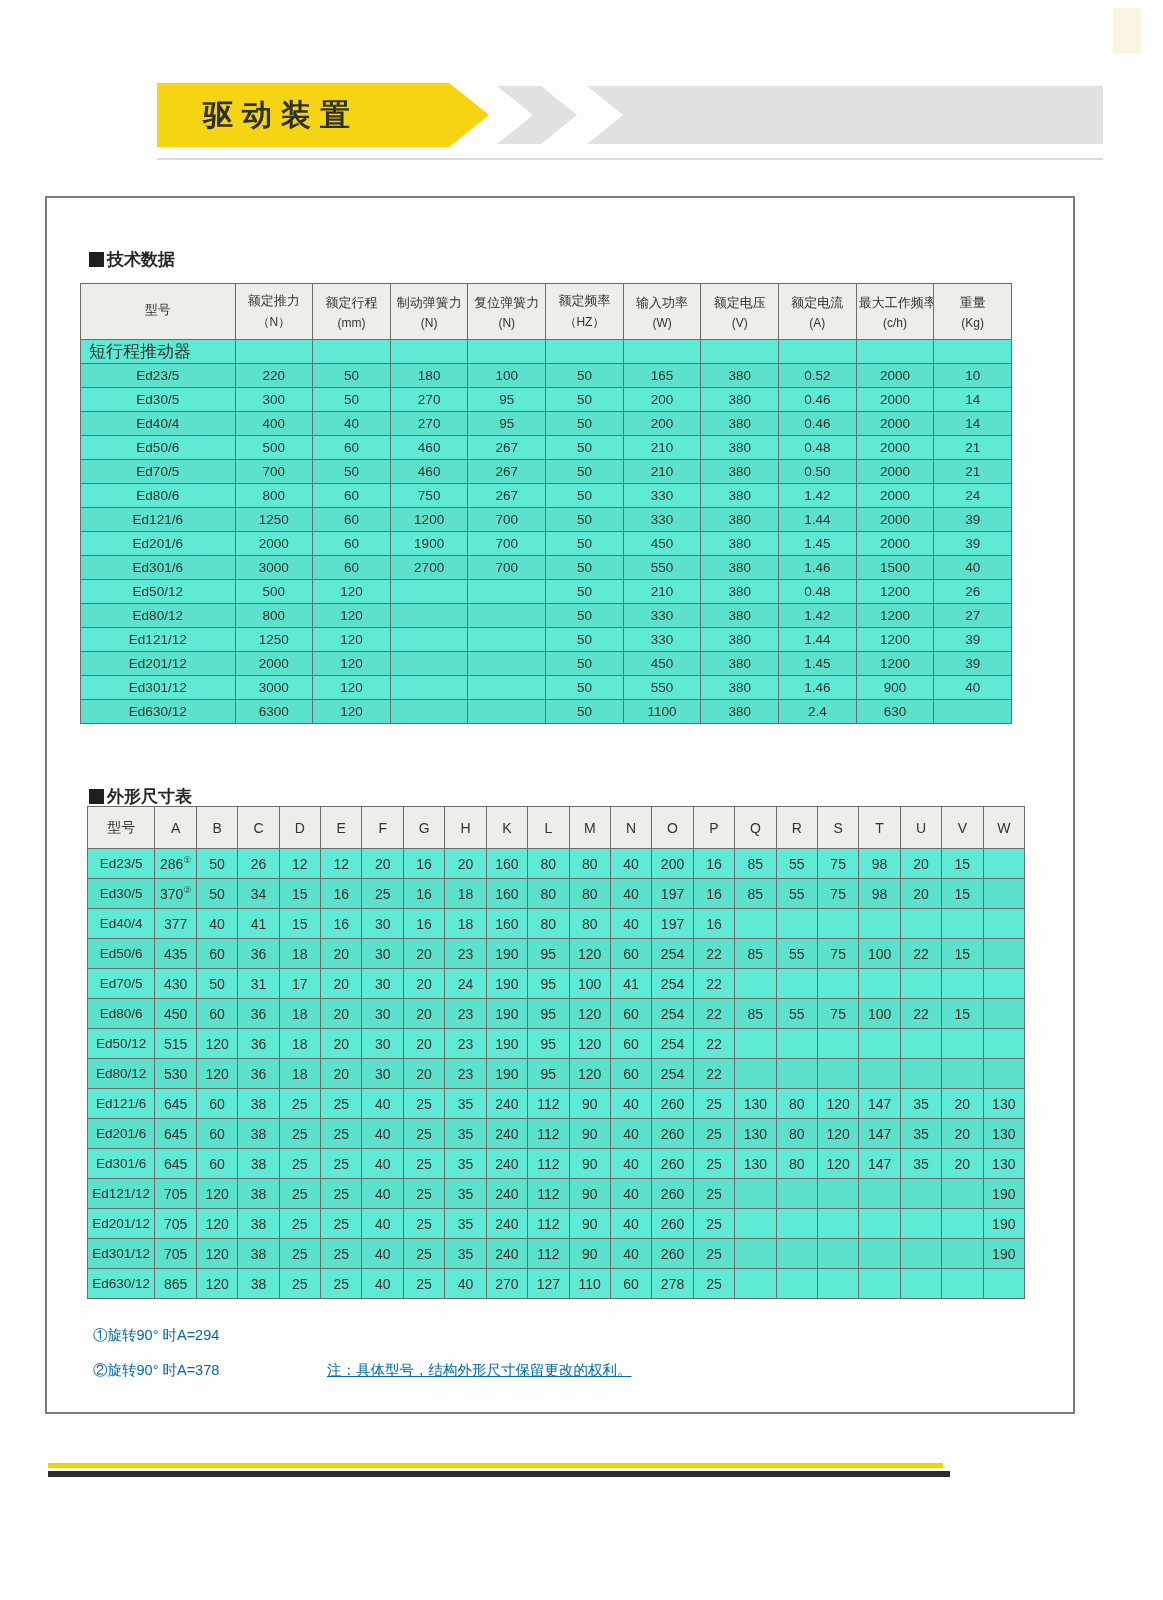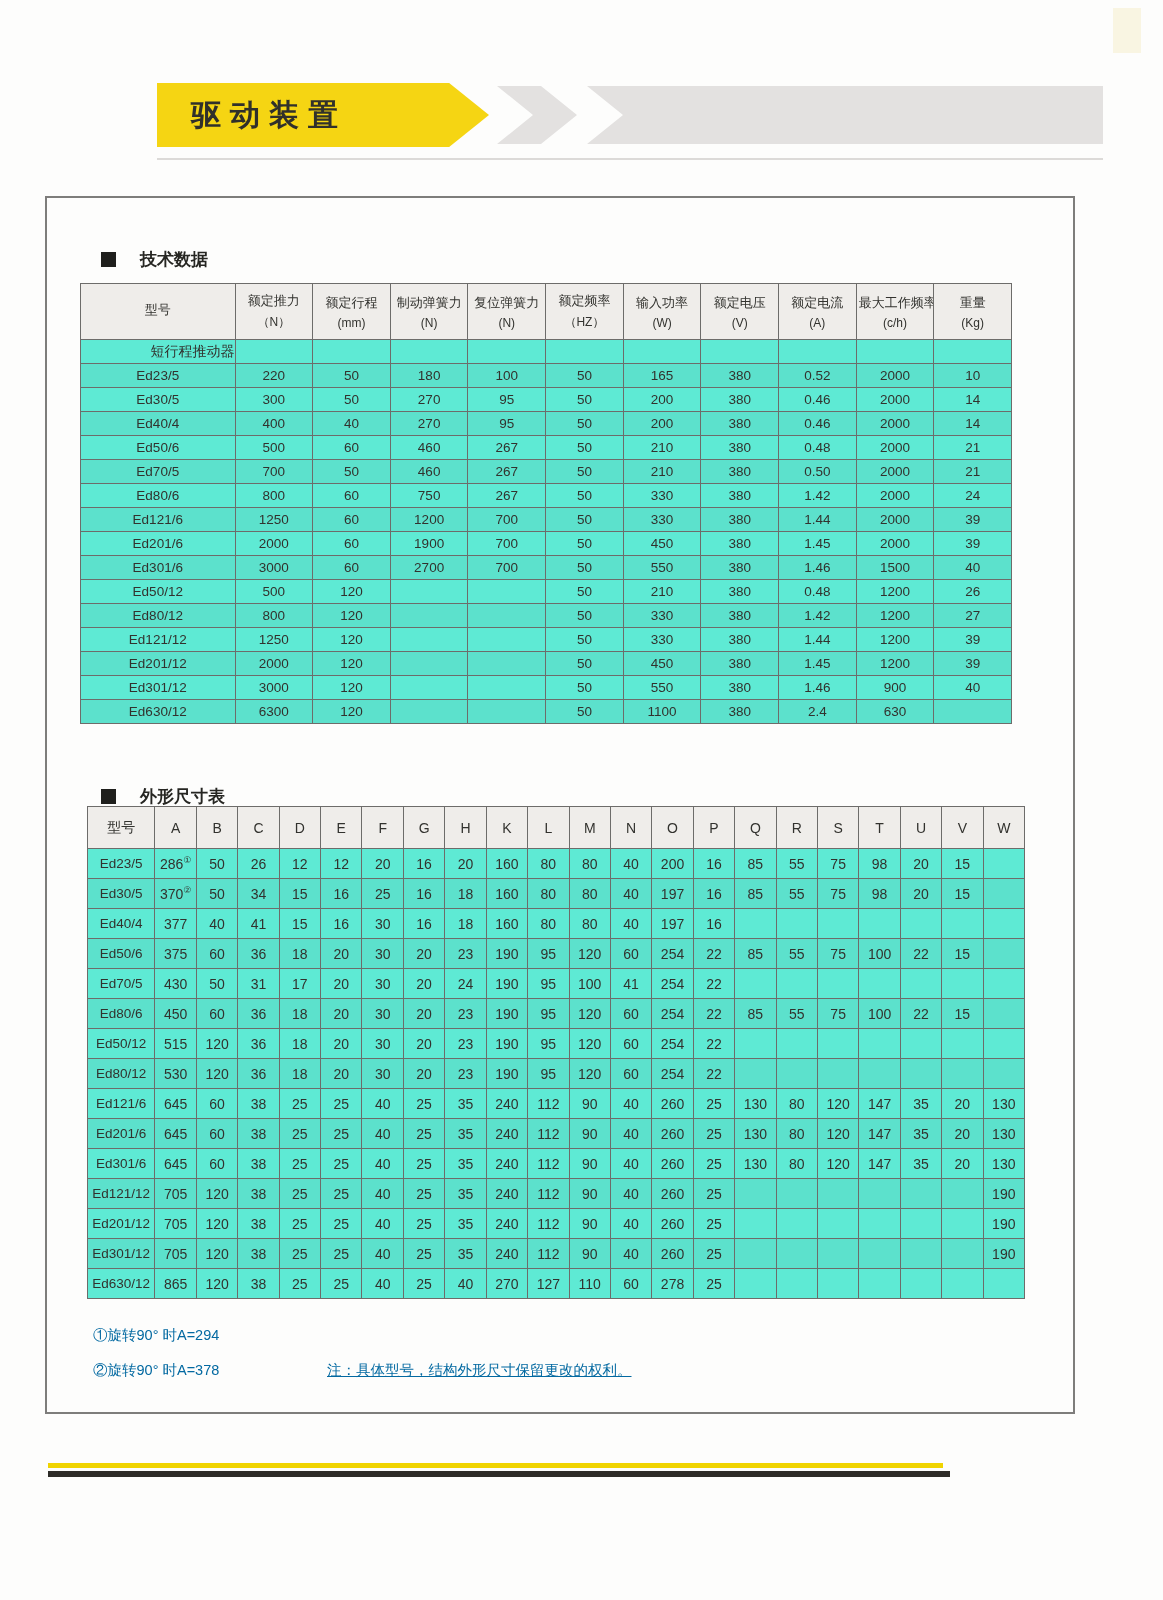--- a/index.html
+++ b/index.html
@@ -11,21 +11,21 @@
     color:#32322e;
     overflow:hidden;
   }
 
   
   .banner-yellow {
     position:absolute; left:157px; top:83px; width:332px; height:64px;
     background:#f5d513;
     clip-path:polygon(0 0, 88% 0, 100% 50%, 88% 100%, 0 100%);
     display:flex; align-items:center;
-    padding-left:34px;
+    padding-left:46px;
     font-size:30px; font-weight:bold; letter-spacing:9px; color:#30302b;
   }
   .banner-chevron {
     position:absolute; left:497px; top:86px; width:80px; height:58px;
     background:#e3e1e0;
     clip-path:polygon(0 0, 55% 0, 100% 50%, 55% 100%, 0 100%, 45% 50%);
   }
   .banner-band {
     position:absolute; left:587px; top:86px; width:516px; height:58px;
     background:#e3e1e0;
@@ -39,22 +39,22 @@
     position:absolute; left:1113px; top:8px; width:28px; height:45px;
     background:#f9f5e2;
   }
 
   
   .content-box {
     position:absolute; left:45px; top:196px; width:1030px; height:1218px;
     border:2px solid #7e7d7b; background:#fdfdfc;
   }
   .section-title {
-    position:absolute; display:flex; align-items:center; gap:24px;
-    font-size:17px; font-weight:bold; color:#262622;margin-left:12px;
+    position:absolute; display:flex; align-items:center; gap:3px;
+    font-size:17px; font-weight:bold; color:#262622;
   }
   .section-title .bullet {
     width:15px; height:15px; background:#1f1f1c; display:inline-block;
   }
   #sec-tech { left:42px; top:50px; }
   #sec-dims { left:42px; top:587px; }
   .unit-note {
     position:absolute; right:76px; top:578px; font-size:13px; color:#0f172a;margin-top:41px;
   }
 
@@ -66,21 +66,21 @@
   sup { font-size:9px; vertical-align:super; line-height:0; }
 
   #tech-table { position:absolute; left:33px; top:85px; width:932px; }
   #tech-table th { padding:8px 2px; font-size:13px; }
   #tech-table th .unit { font-size:12px; margin-top:4px; }
   #tech-table th:first-child { width:16.6%; }
   #tech-table td {
     height:24px; font-size:13.5px; text-align:center; vertical-align:middle;
   }
   #tech-table tr.section-row td:first-child {
-    text-align:right; padding-left:8px; font-size:14px;
+    text-align:left; padding-left:8px; font-size:17px;
   }
 
   #dim-table { position:absolute; left:40px; top:608px; width:938px; }
   #dim-table th { height:42px; font-size:14px; }
   #dim-table th:first-child { width:7.2%; }
   #dim-table td {
     height:30px; font-size:14px; text-align:center; vertical-align:middle;
   }
   #dim-table td:first-child { font-size:13.5px; }
 
@@ -480,21 +480,21 @@
           <td></td>
           <td></td>
           <td></td>
           <td></td>
           <td></td>
           <td></td>
           <td></td>
         </tr>
         <tr>
           <td>Ed50/6</td>
-          <td>375</td>
+          <td>435</td>
           <td>60</td>
           <td>36</td>
           <td>18</td>
           <td>20</td>
           <td>30</td>
           <td>20</td>
           <td>23</td>
           <td>190</td>
           <td>95</td>
           <td>120</td>

